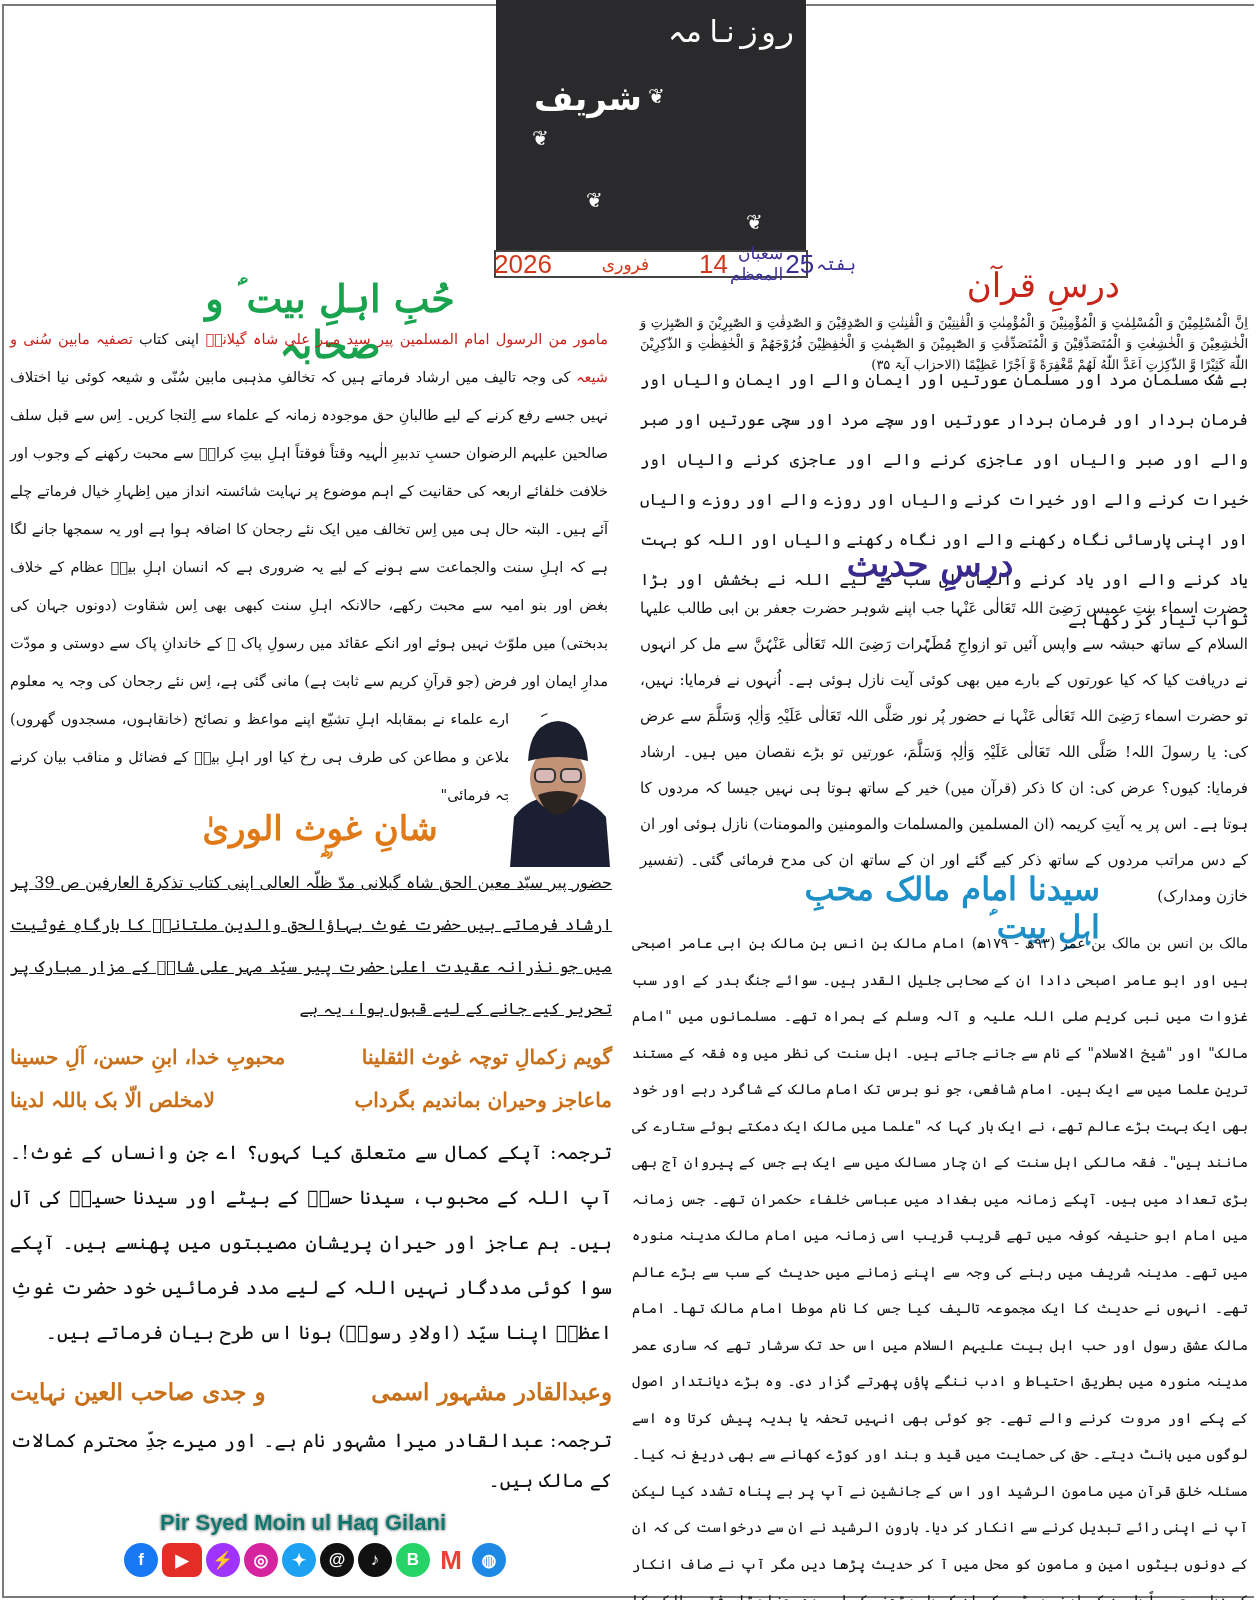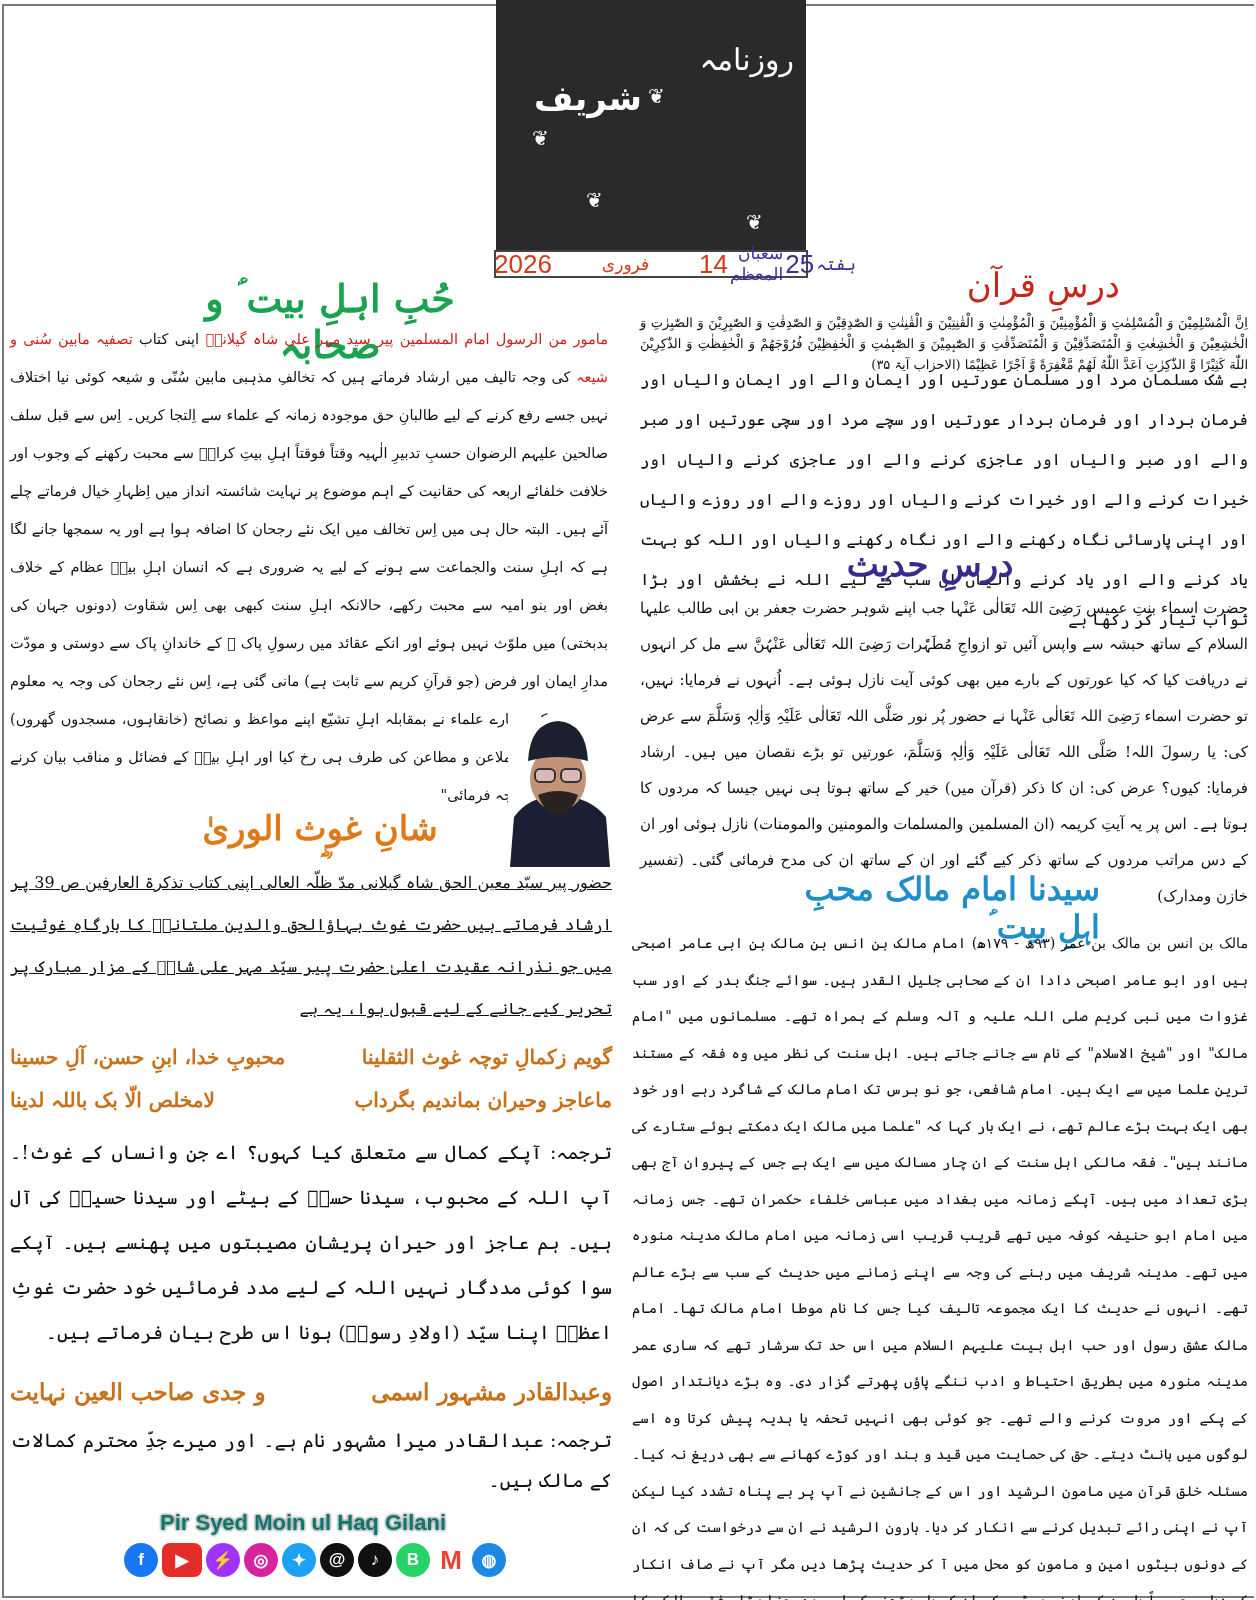--- a/index.html
+++ b/index.html
@@ -1,20 +1,20 @@
 <!DOCTYPE html>
 <html><head>
 <meta charset="utf-8">
 <style>
   * { box-sizing: border-box; margin: 0; padding: 0; }
   html, body { width: 1256px; height: 1600px; background: #ffffff; overflow: hidden; }
   body { font-family: "DejaVu Sans", sans-serif; color: #111; position: relative; }
   .frame { position: absolute; left: 2px; top: 4px; width: 1252px; height: 1594px; border: 2px solid #7a7a7a; border-right: none; }
   .masthead { position: absolute; left: 496px; top: 0; width: 310px; height: 252px; background: #2a2a2c; }
-  .masthead .rozname { position: absolute; right: 12px; top: 14px; color: #fff; font-size: 30px; font-family: Liberation Sans, sans-serif; direction: rtl; margin-top: 28px; }
+  .masthead .rozname { position: absolute; right: 12px; top: 14px; color: #fff; font-size: 30px; font-family: Liberation Mono, monospace; direction: rtl; }
   .masthead .sharif { position: absolute; left: 38px; top: 78px; color: #fff; font-size: 34px; font-weight: bold; direction: rtl; }
   .masthead .title { position: absolute; left: 30px; top: 96px; width: 250px; text-align: center; color: #fff; font-size: 120px; font-weight: bold; line-height: 150px; direction: rtl; font-family: "DejaVu Serif", serif; }
   .masthead .orn { position: absolute; color: #fff; font-size: 20px; }
   .dateline { position: absolute; left: 494px; top: 250px; width: 314px; height: 28px; border: 2px solid #444; background: #fff; display: flex; align-items: center; justify-content: center; direction: rtl; gap: 2px; font-family: "Liberation Sans", sans-serif; }
   .dateline .urdu { font-size: 17px; }
   .dateline .num { font-size: 26px; line-height: 24px; }
   .blue { color: #3b2f9a; }
   .red { color: #d03a1a; padding-left: 48px; }
   .heading { text-align: center; font-family: "DejaVu Serif", serif; font-weight: bold; direction: rtl; }
   .para { font-family: "DejaVu Serif", serif; direction: rtl; text-align: justify; text-align-last: right; }

